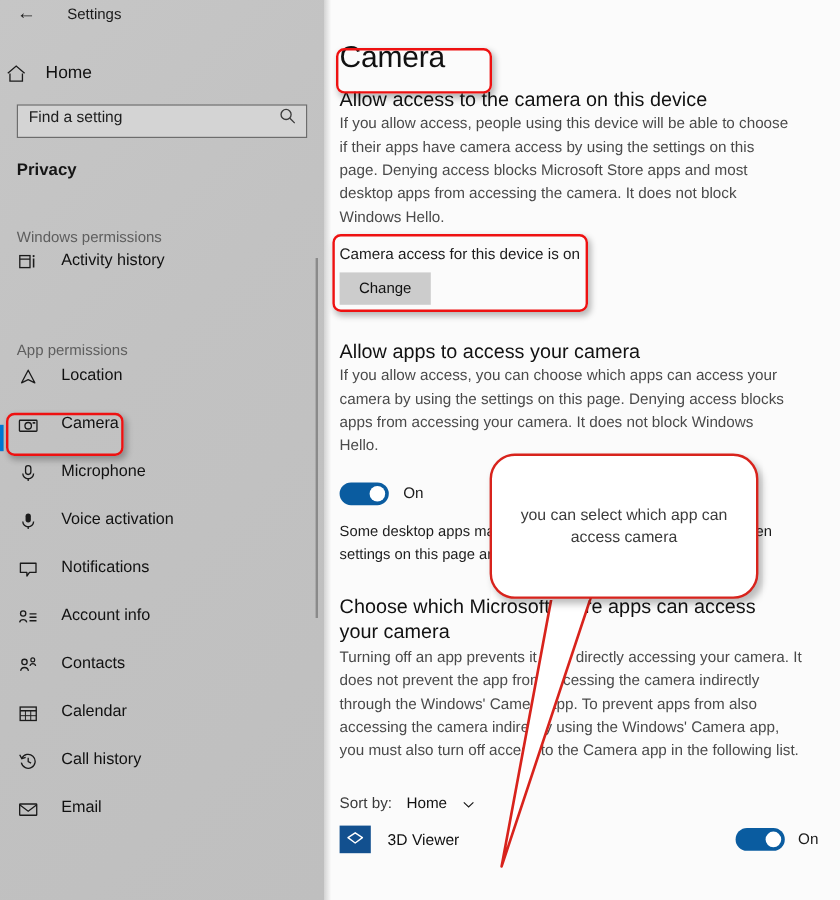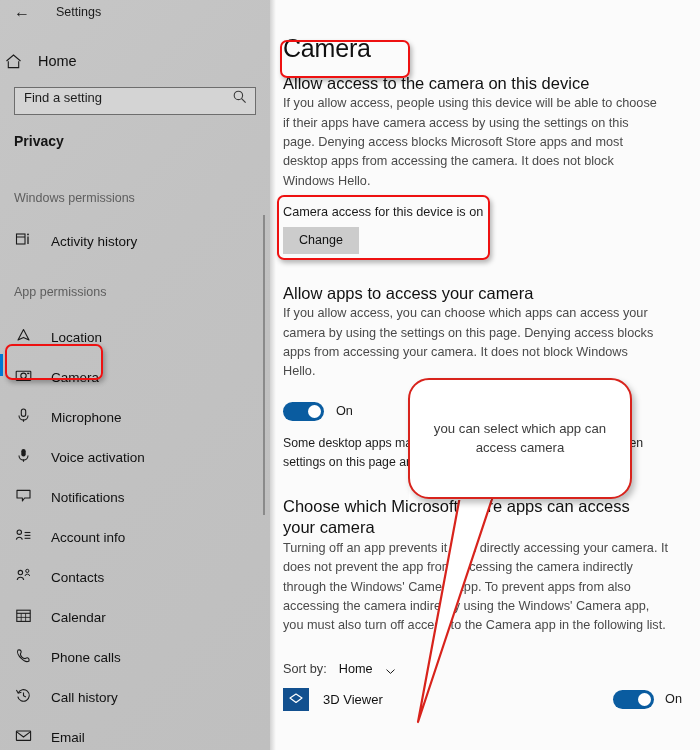--- a/index.html
+++ b/index.html
@@ -65,21 +65,21 @@
   }
   .group-head {
     margin-left: 14px;
     font-size: 12.5px; color: #5e5e5e;
   }
   #grp-windows { margin-top: 42px; }
   #grp-app { margin-top: 36px; }
 
   .nav-item {
     position: relative;
-    display: flex; align-items: flex-end;
+    display: flex; align-items: flex-start;
     height: 40px; padding-left: 14px;
     gap: 18px;
     cursor: default;
   }
   .nav-item .ico {
     width: 19px; height: 19px; flex: 0 0 19px;
     display: flex; align-items: center; justify-content: center;
   }
   .nav-item .lbl { font-size: 13.5px; color: #111; }
   .nav-item.selected::before {
@@ -341,28 +341,20 @@
             <rect x="1.8" y="3.2" width="13.4" height="11.2" fill="none" stroke="#1b1b1b" stroke-width="1.1"></rect>
             <line x1="1.8" y1="6.3" x2="15.2" y2="6.3" stroke="#1b1b1b" stroke-width="1.1"></line>
             <line x1="6.2" y1="6.3" x2="6.2" y2="14.4" stroke="#1b1b1b" stroke-width="0.8"></line>
             <line x1="10.6" y1="6.3" x2="10.6" y2="14.4" stroke="#1b1b1b" stroke-width="0.8"></line>
             <line x1="1.8" y1="10.4" x2="15.2" y2="10.4" stroke="#1b1b1b" stroke-width="0.8"></line>
           </svg>
         </span>
         <span class="lbl">Calendar</span>
       </div>
 
-      <div class="nav-item">
-        <span class="ico">
-          <svg width="17" height="17" viewBox="0 0 17 17">
-            <path d="M3 3 C3 3 5.2 2.4 6 4 C6.8 5.6 5.4 6.2 5.4 7 C5.4 9 8 11.6 10 11.6 C10.8 11.6 11.4 10.2 13 11 C14.6 11.8 14 14 14 14 C12 15.4 8.4 13.6 6 11.2 C3.6 8.8 1.6 5 3 3 Z" fill="none" stroke="#1b1b1b" stroke-width="1.1" stroke-linejoin="round"></path>
-          </svg>
-        </span>
-        <span class="lbl">Phone calls</span>
-      </div>
 
       <div class="nav-item">
         <span class="ico">
           <svg width="17" height="17" viewBox="0 0 17 17">
             <path d="M3.2 6 A5.8 5.8 0 1 1 2.8 9.6" fill="none" stroke="#1b1b1b" stroke-width="1.1"></path>
             <polyline points="1.4,3 3.2,6.2 6.4,5.2" fill="none" stroke="#1b1b1b" stroke-width="1.1"></polyline>
             <polyline points="8.5,5.4 8.5,8.7 10.9,9.9" fill="none" stroke="#1b1b1b" stroke-width="1.1"></polyline>
           </svg>
         </span>
         <span class="lbl">Call history</span>

